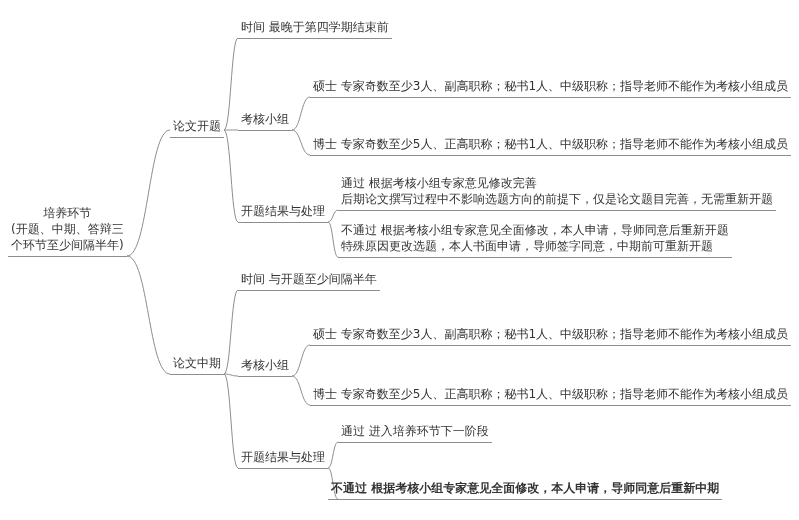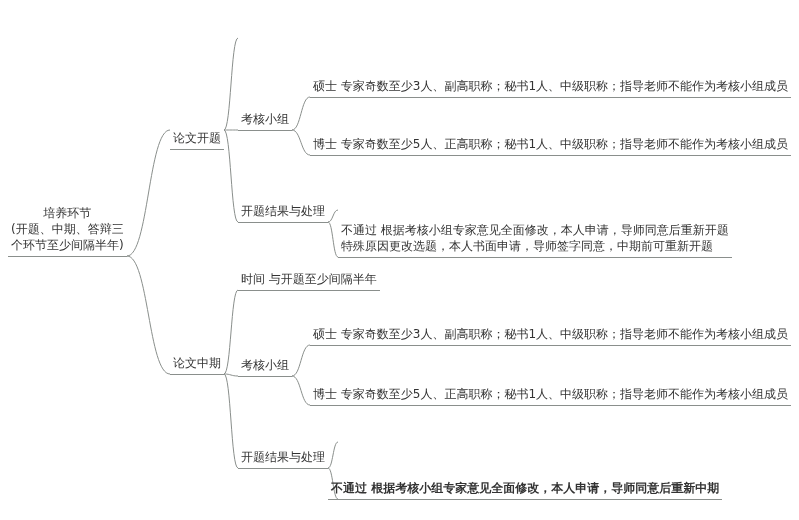--- a/index.html
+++ b/index.html
@@ -20,21 +20,21 @@
     font-size: 12px;
     line-height: 16px;
     color: var(--text, #333333);
     padding: 0 3px 3px 3px;
     border-bottom: 1px solid var(--line, #8a8f8c);
     cursor: default;
   }
   .root { text-align: center; margin-top: 16px; }
 
   #n-root      { left: 8px;   bottom: 263px; }
-  #n-proposal  { left: 170px; bottom: 370px; }
+  #n-proposal  { left: 170px; bottom: 382px; }
   #n-midterm   { left: 170px; bottom: 145px; text-align: right; }
 
   #n-kt-time   { left: 238px; bottom: 481px; }
   #n-kt-group  { left: 238px; bottom: 389px; }
   #n-kt-result { left: 238px; bottom: 297px; }
   #n-kt-master { left: 310px; bottom: 422px; }
   #n-kt-doctor { left: 310px; bottom: 364px; }
   #n-kt-pass   { left: 338px; bottom: 309px; }
   #n-kt-fail   { left: 338px; bottom: 262px; }
 
@@ -69,26 +69,30 @@
       <path d="M 328 468 C 333 468, 333 499, 338 499"></path>
     </svg>
 
   <div class="node root" id="n-root">培养环节
 (开题、中期、答辩三
 个环节至少间隔半年)</div>
 
   <div class="node" id="n-proposal">论文开题</div>
   <div class="node" id="n-midterm">论文中期</div>
 
+  <div class="node" id="n-kt-time">时间 最晚于第四学期结束前</div>
   <div class="node" id="n-kt-group">考核小组</div>
   <div class="node" id="n-kt-result">开题结果与处理</div>
   <div class="node" id="n-kt-master">硕士 专家奇数至少3人、副高职称；秘书1人、中级职称；指导老师不能作为考核小组成员</div>
   <div class="node" id="n-kt-doctor">博士 专家奇数至少5人、正高职称；秘书1人、中级职称；指导老师不能作为考核小组成员</div>
+  <div class="node" id="n-kt-pass">通过 根据考核小组专家意见修改完善
+后期论文撰写过程中不影响选题方向的前提下，仅是论文题目完善，无需重新开题</div>
   <div class="node" id="n-zq-time">时间 与开题至少间隔半年</div>
 
   <div class="node" id="n-kt-fail">不通过 根据考核小组专家意见全面修改，本人申请，导师同意后重新开题
 特殊原因更改选题，本人书面申请，导师签字同意，中期前可重新开题</div>
   <div class="node" id="n-zq-group">考核小组</div>
   <div class="node" id="n-zq-result">开题结果与处理</div>
   <div class="node" id="n-zq-master">硕士 专家奇数至少3人、副高职称；秘书1人、中级职称；指导老师不能作为考核小组成员</div>
   <div class="node" id="n-zq-doctor">博士 专家奇数至少5人、正高职称；秘书1人、中级职称；指导老师不能作为考核小组成员</div>
+  <div class="node" id="n-zq-pass">通过 进入培养环节下一阶段</div>
   <div class="node" id="n-zq-fail">不通过 根据考核小组专家意见全面修改，本人申请，导师同意后重新中期</div>
 </div>
 
 </body></html>

